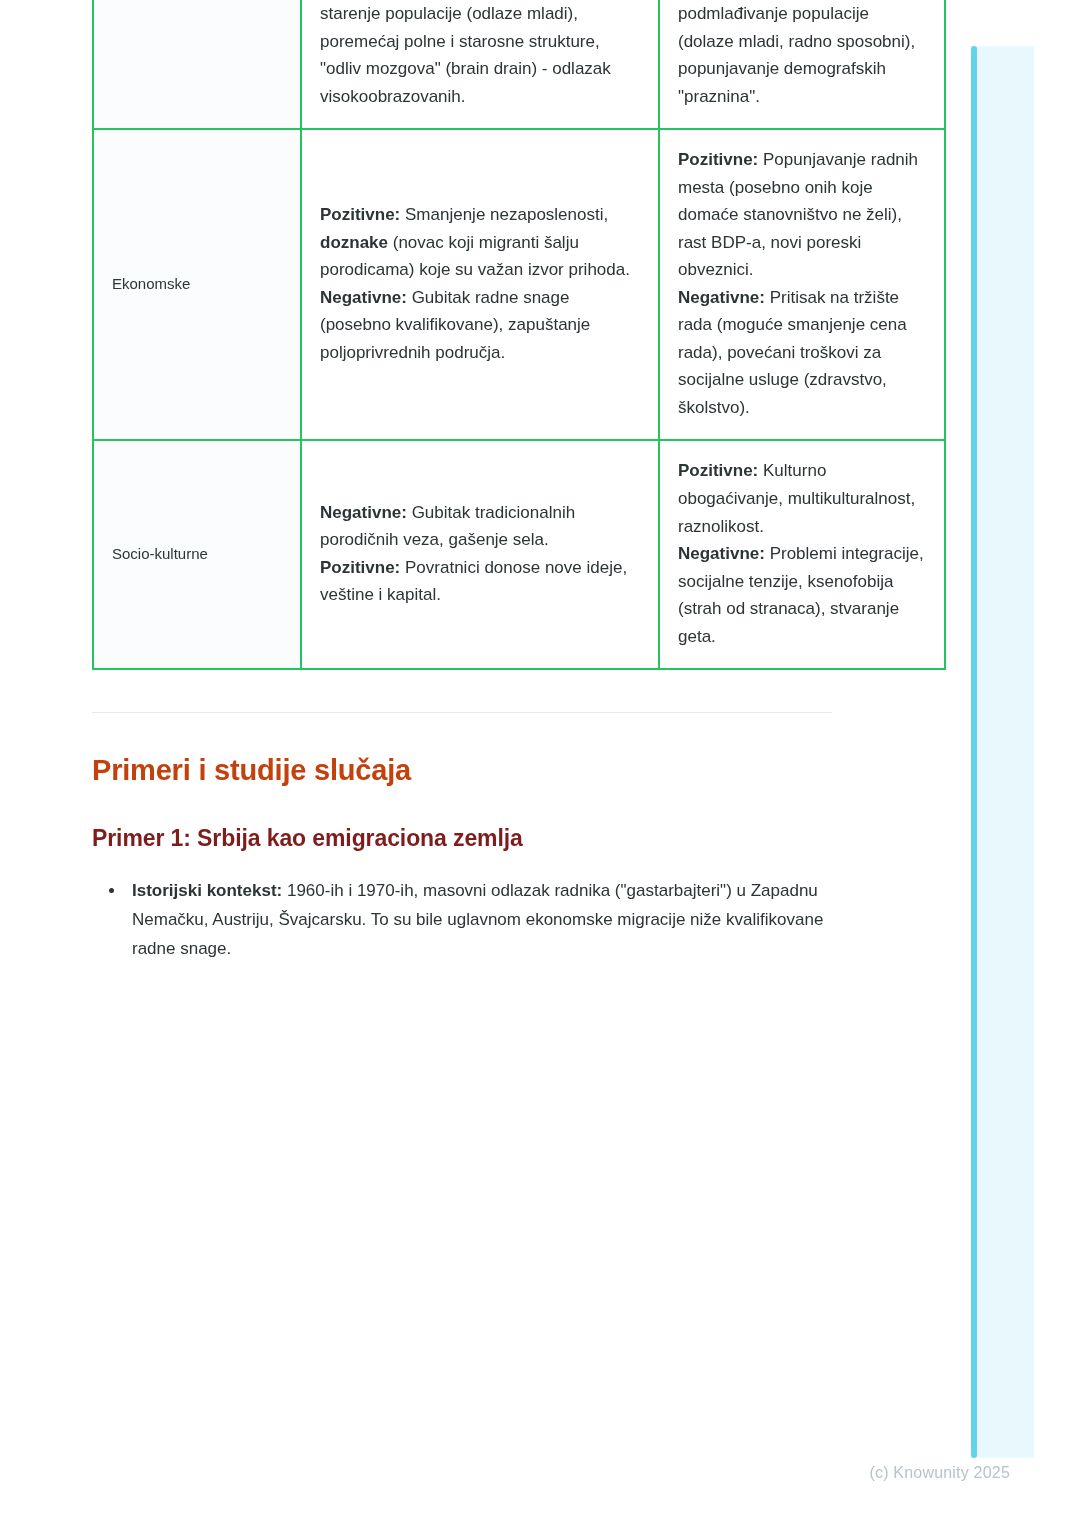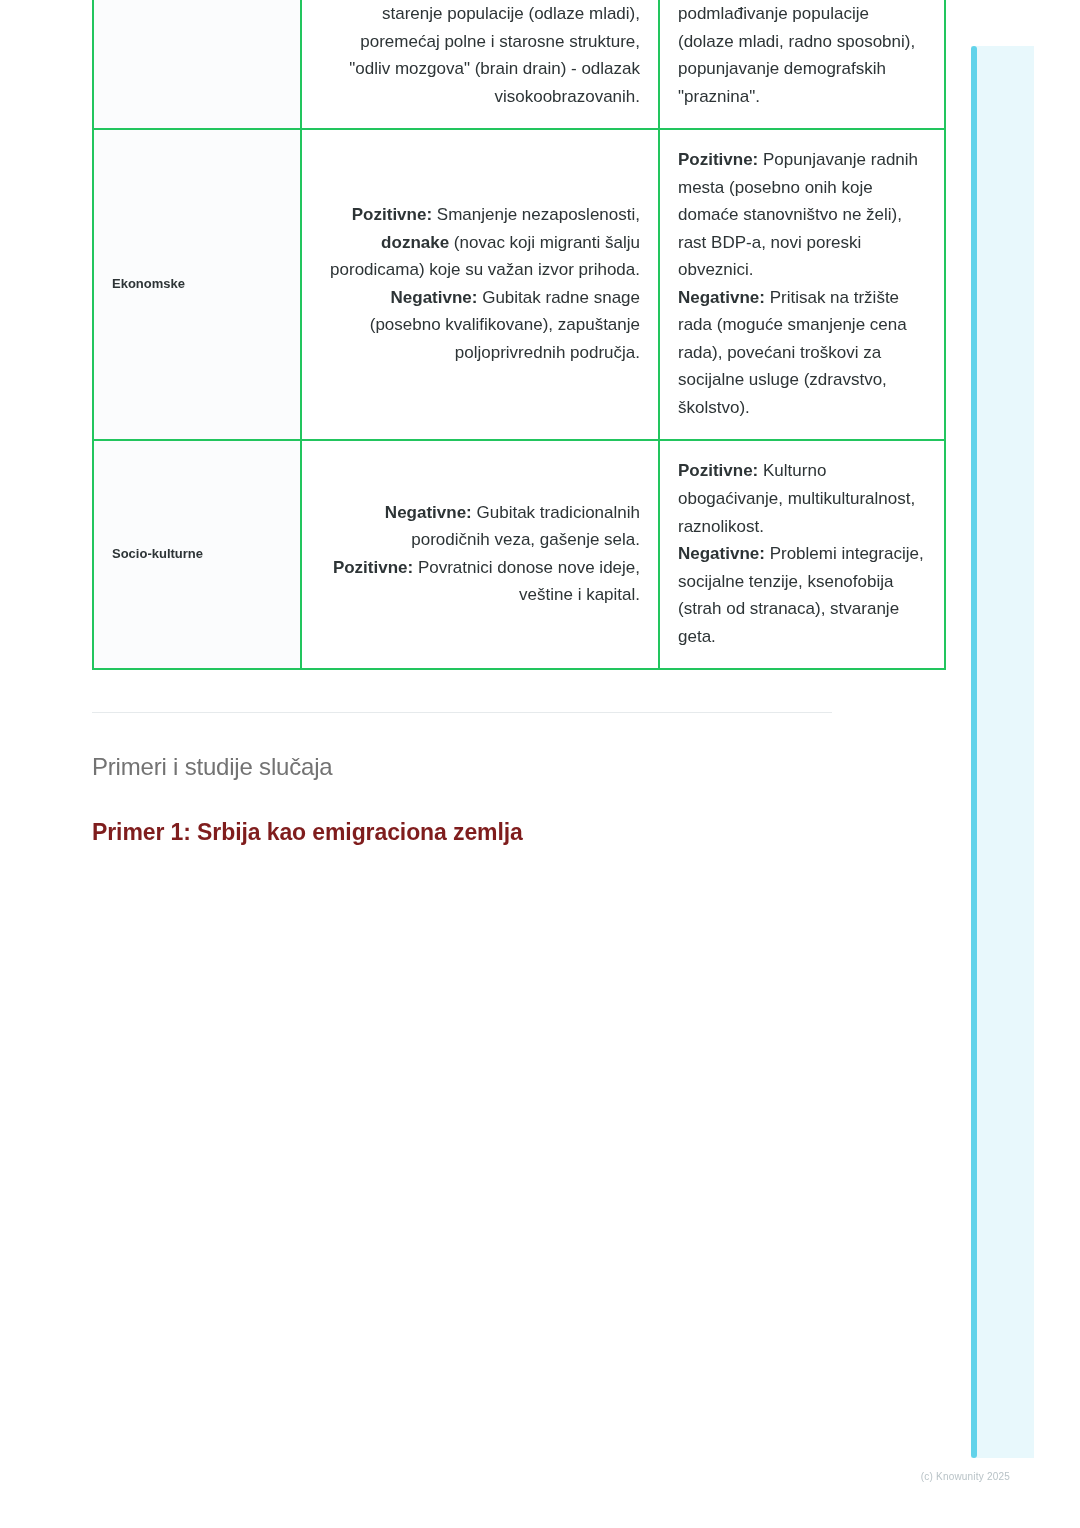--- a/index.html
+++ b/index.html
@@ -60,49 +60,49 @@
     line-height: 1.62;
   }
   table.compare td {
     border: 2px solid #22c55e;
     padding: 16px 18px 18px 18px;
     vertical-align: middle;
     background: #ffffff;
   }
   table.compare td.rowhead {
     width: 170px;
-    font-weight: bold;
+    font-weight: normal;
     background: #fbfcfd;
-    font-size: 13px;
-  }
-  table.compare td.colA { width: 320px; text-align: right; }
+    font-size: 15px;
+  }
+  table.compare td.colA { width: 320px; }
   table.compare td.colB { width: 248px; }
   table.compare td.top-cut {
     border-top: none;
     padding-top: 0;
   }
   .cell-p { margin: 0; }
   .cell-p + .cell-p { margin-top: 0; }
   b { font-weight: bold; }
 
   
   .divider {
     margin: 42px 0 0 0;
     border: none;
     border-top: 1px solid #e6eaec;
     width: 740px;
   }
 
   
   h2.section-title {
-    color: #737373;
-    font-size: 24px;
+    color: #c2410c;
+    font-size: 29px;
     line-height: 1.2;
     margin: 40px 0 0 0;
-    font-weight: normal;
+    font-weight: bold;
     letter-spacing: -0.2px;
   }
   h3.sub-title {
     color: #7f1d1d;
     font-size: 23px;
     line-height: 1.3;
     margin: 36px 0 0 0;
     font-weight: bold;
     letter-spacing: -0.1px;
   }
@@ -120,21 +120,21 @@
     font-size: 17px;
     line-height: 1.72;
     margin: 0;
     padding-left: 6px;
   }
 
   .watermark {
     position: absolute;
     right: 70px;
     bottom: 46px;
-    font-size: 10px;
+    font-size: 16px;
     color: #b9c3c7;
     letter-spacing: 0.2px;
   }
 </style>
 </head>
 <body>
 
 <div class="page">
 
   <div class="content">
@@ -184,20 +184,23 @@
       </tbody>
     </table>
 
     <hr class="divider">
 
     <h2 class="section-title">Primeri i studije slučaja</h2>
 
     <h3 class="sub-title">Primer 1: Srbija kao emigraciona zemlja</h3>
 
 
+    <ul class="bullets">
+      <li><b>Istorijski kontekst:</b><span> 1960-ih i 1970-ih, masovni odlazak radnika ("gastarbajteri") u Zapadnu Nemačku, Austriju, Švajcarsku. To su bile uglavnom ekonomske migracije niže kvalifikovane radne snage.</span></li>
+    </ul>
 
   </div>
 
   <div class="scroll-band"></div>
   <div class="scroll-thumb"></div>
 
   <div class="watermark">(c) Knowunity 2025</div>
 
 </div>
 

